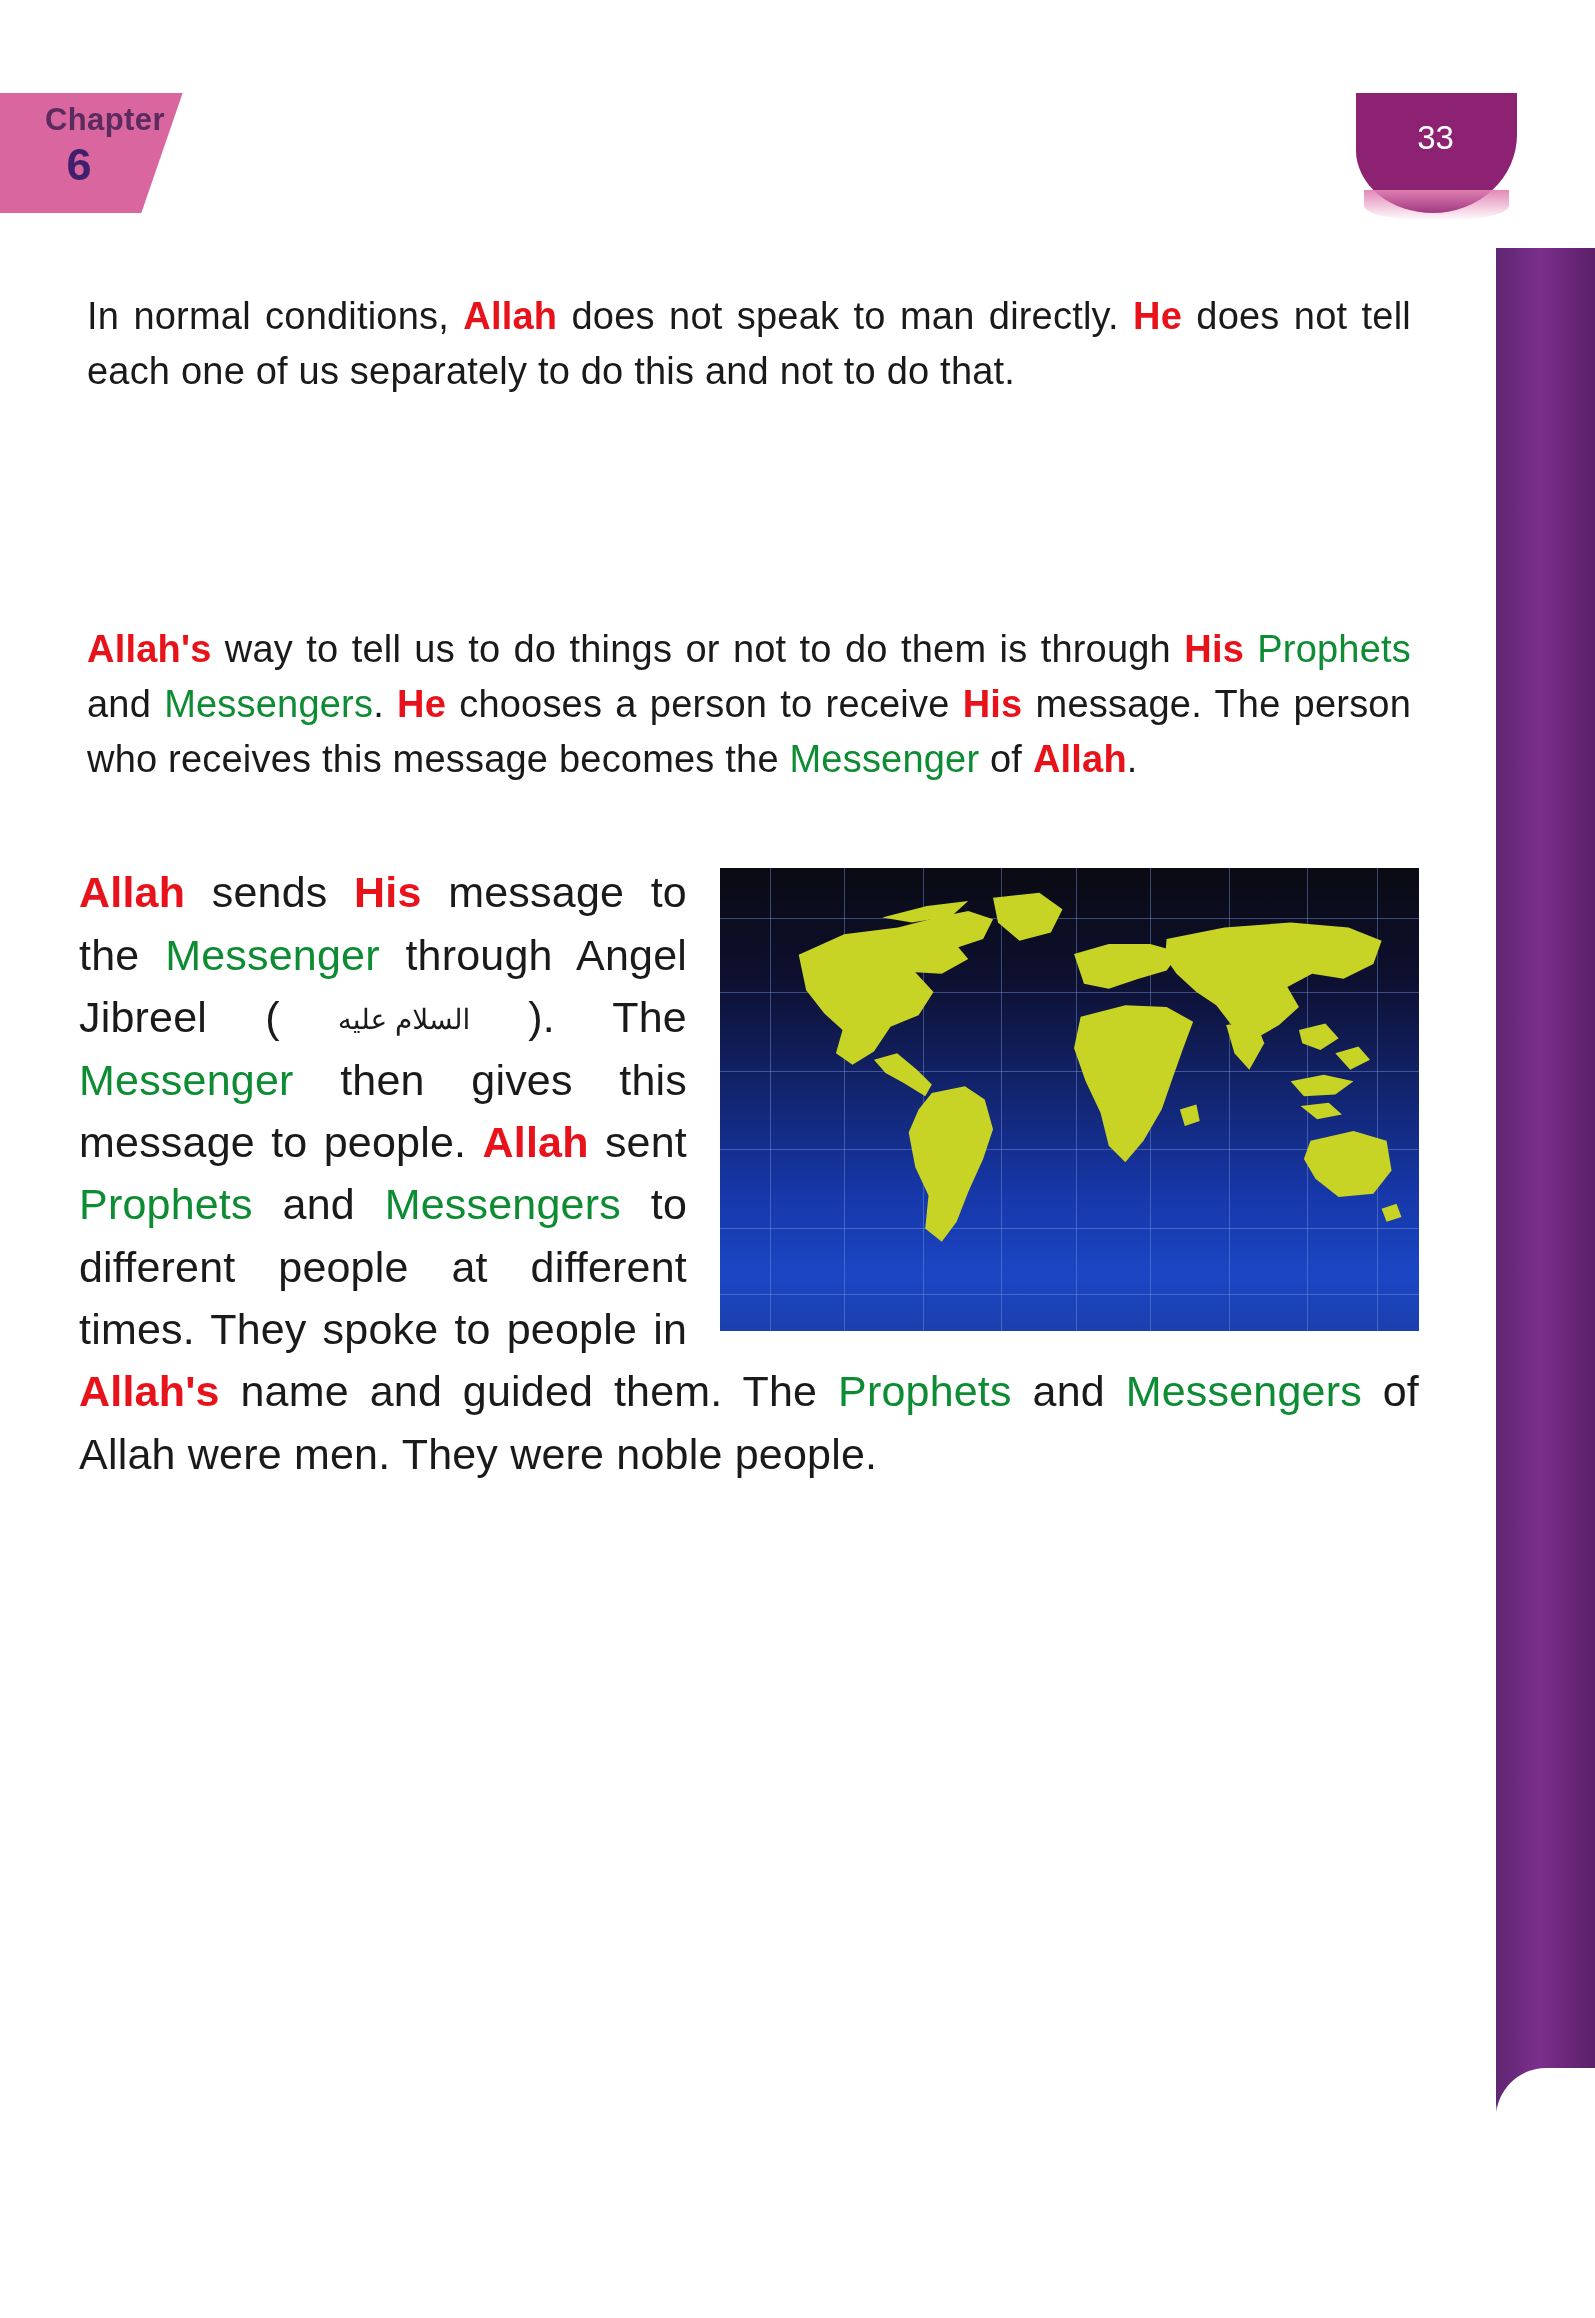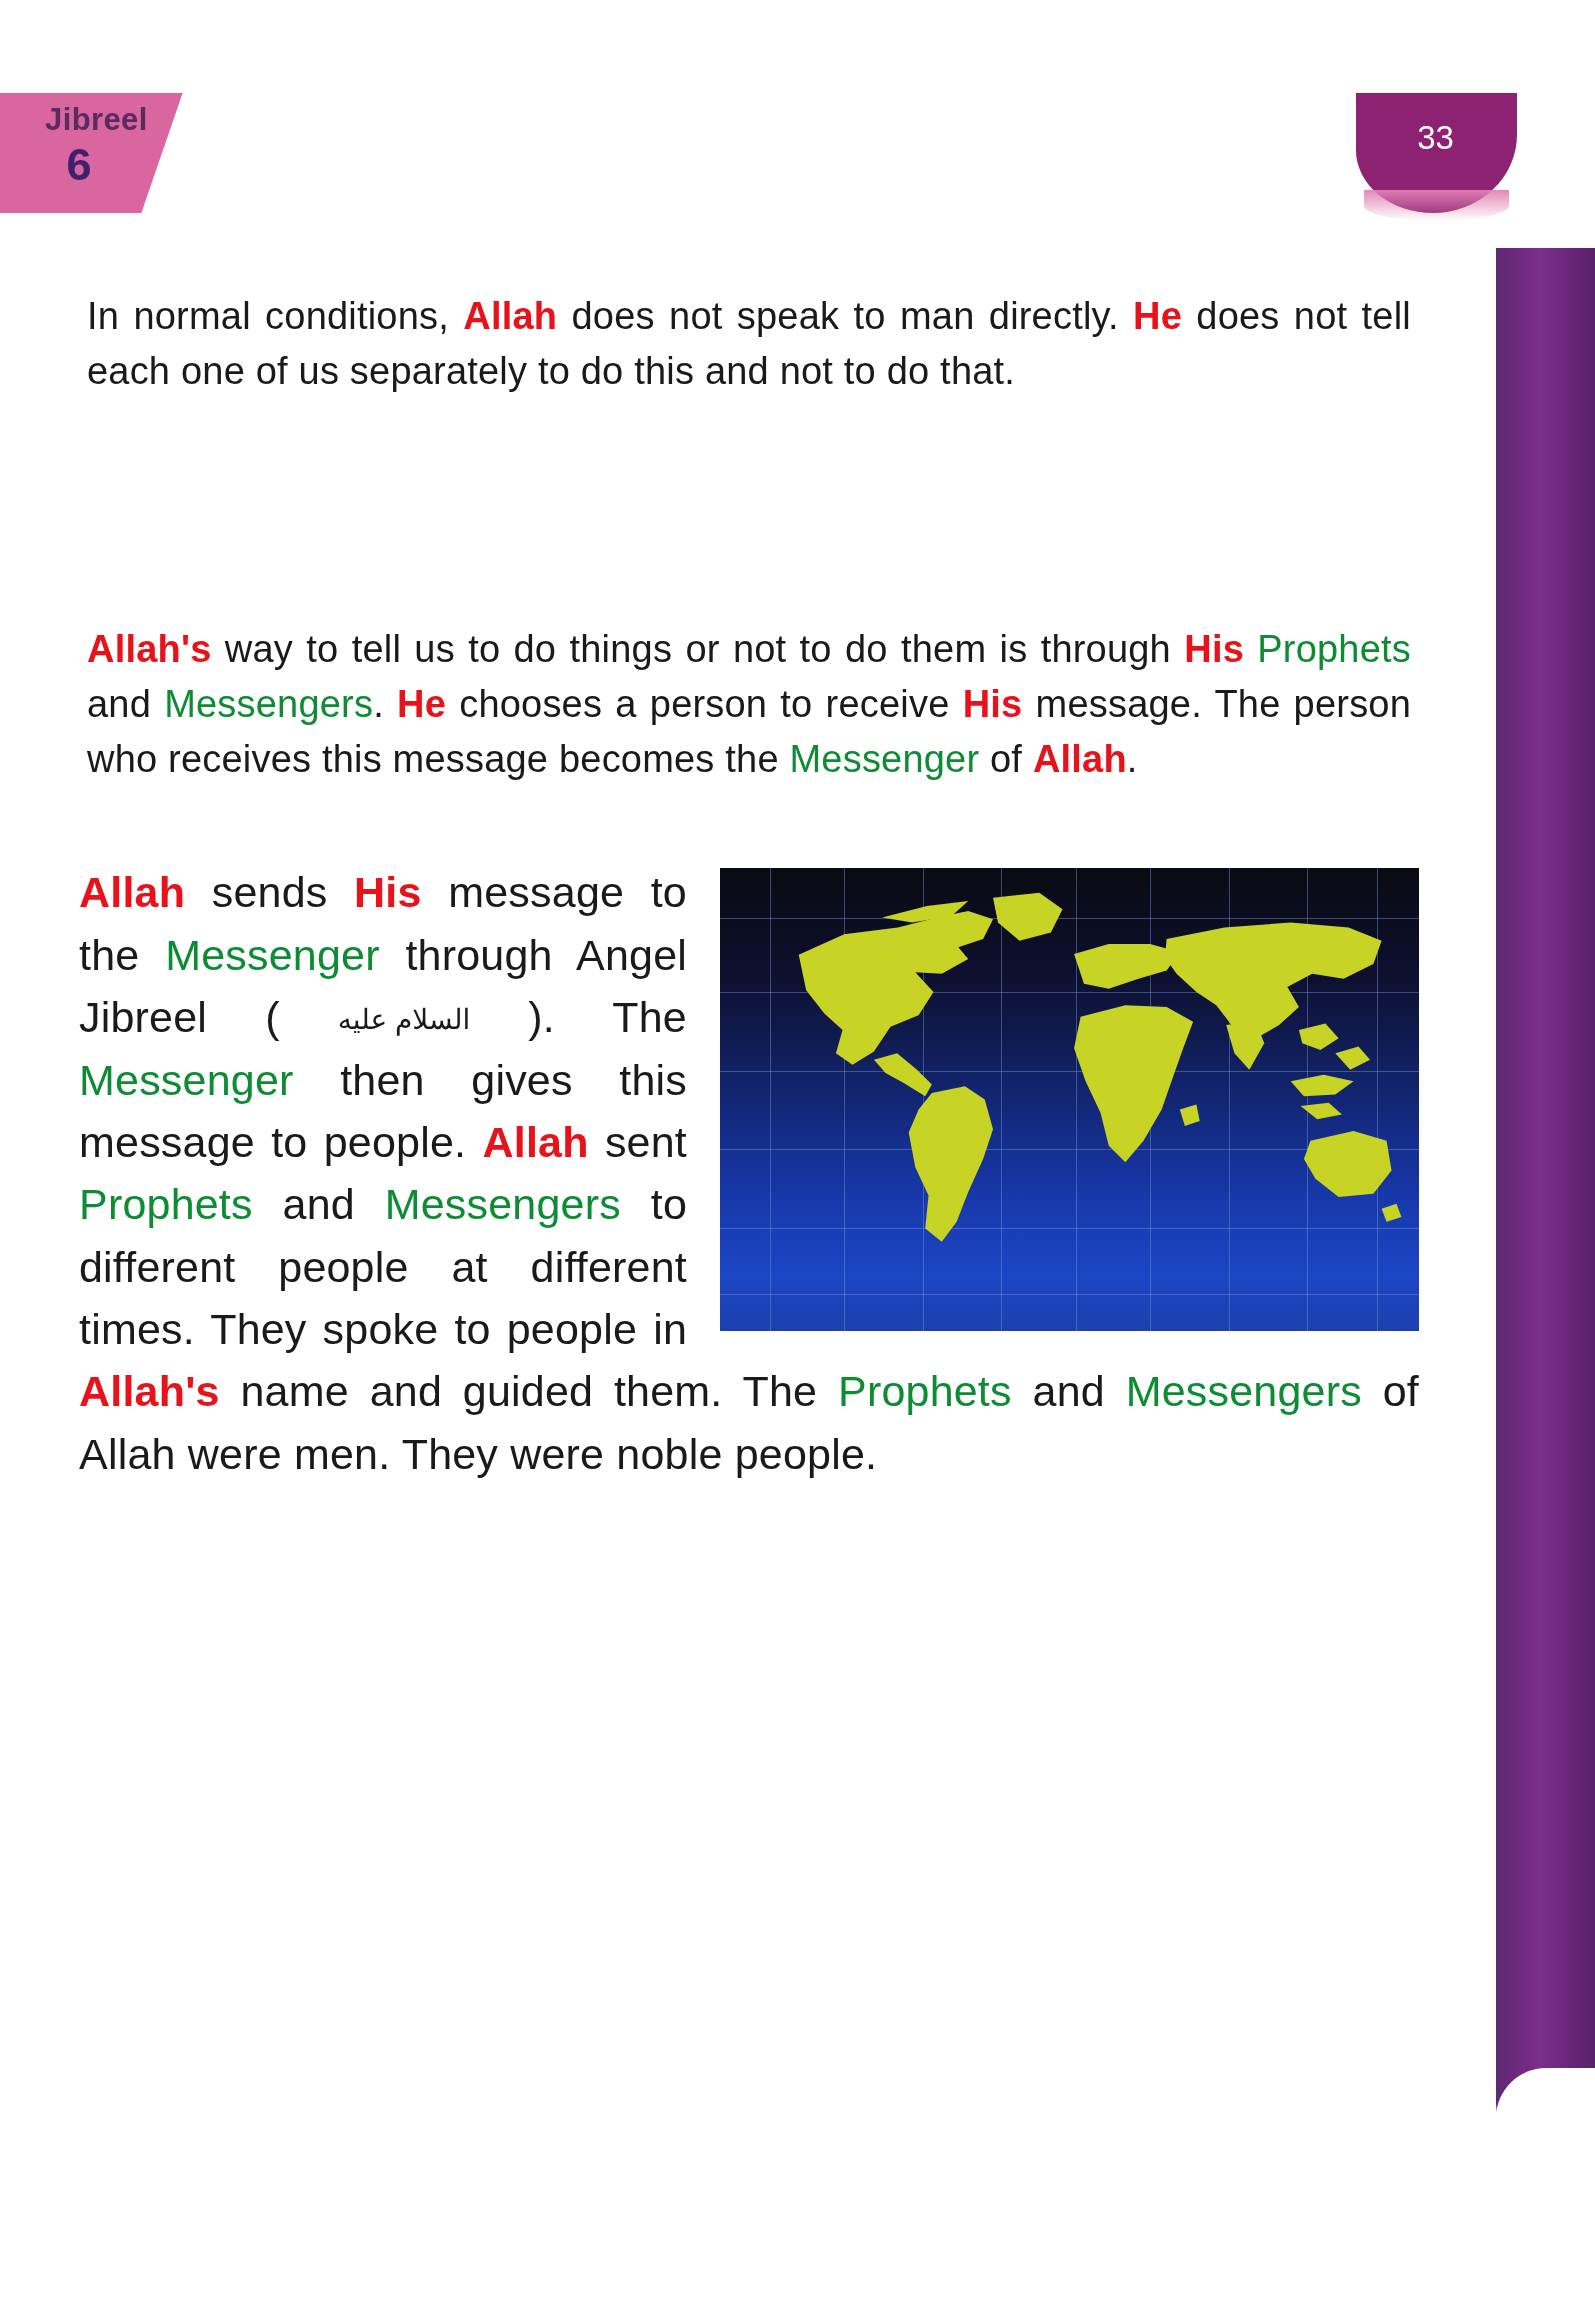--- a/index.html
+++ b/index.html
@@ -226,21 +226,21 @@
     letter-spacing: 0.2px;
     margin: 0;
   }
 </style>
 </head>
 <body>
 
 <div class="header">
 
   <div class="chapter-tab">
-    <div class="c-label">Jibreel</div>
+    <div class="c-label">Chapter</div>
     <div class="c-num">6</div>
   </div>
   <div class="tab-slant"></div>
 
 
   <div class="page-curl">
     <div class="curl-bg"></div>
     <div class="curl-fold"></div>
     <div class="page-num">33</div>
     <div class="curl-shadow"></div>

